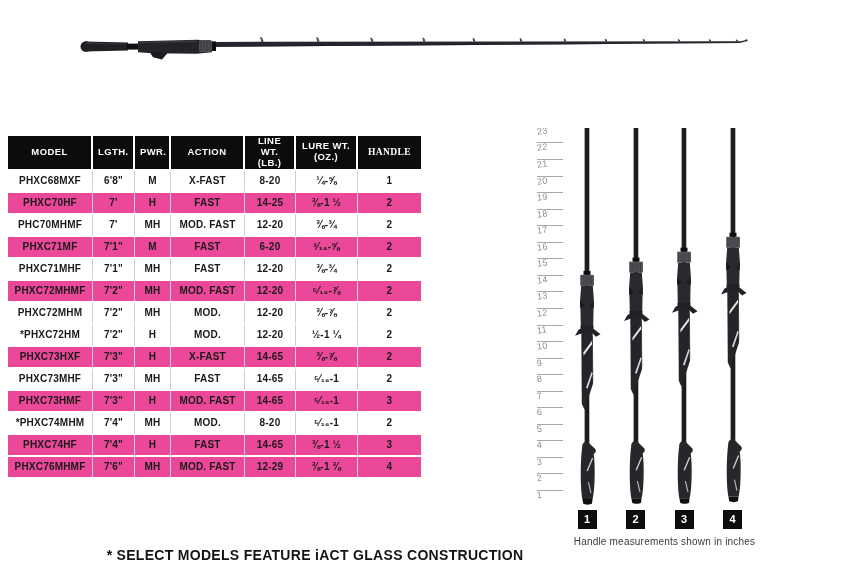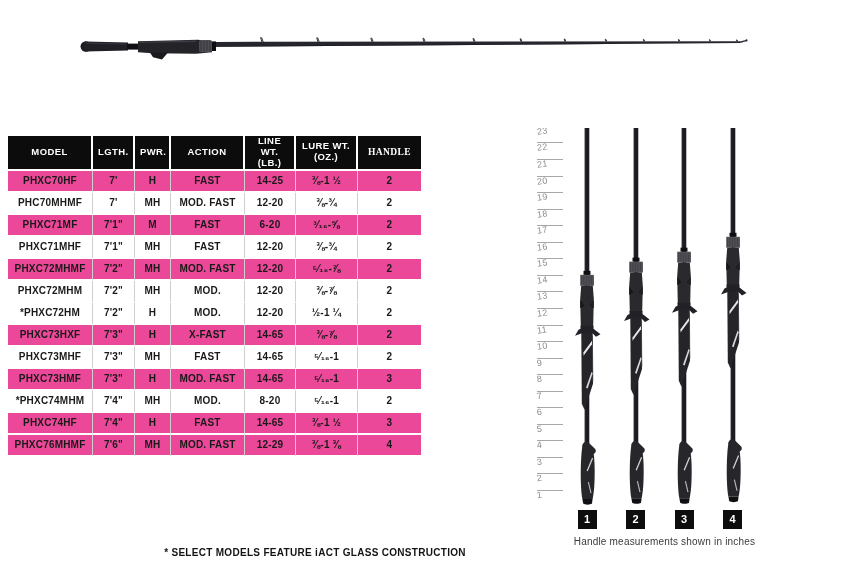--- a/index.html
+++ b/index.html
@@ -29,21 +29,21 @@
     font-size:10px;font-weight:bold;color:#191919;
     height:20px;text-align:center;vertical-align:middle;
     border-right:1px solid #cfcfcf;border-bottom:2px solid #ffffff;
     padding:0 1px;letter-spacing:.2px;
   }
   #spec-table td:last-child{border-right:none;}
   #spec-table tr.alt td{background:#ec4899;}
   
   #footnote{
     position:absolute;left:100px;top:547px;width:430px;
-    text-align:center;font-size:10px;font-weight:bold;color:#141414;
+    text-align:center;font-size:14px;font-weight:bold;color:#141414;
     letter-spacing:.3px;
   }
   
   #handle-panel{
     position:absolute;left:528px;top:128px;width:322px;height:438px;
     overflow:hidden;
   }
   .tick-line{position:absolute;height:1px;background:#a8a8a8;width:26px;left:9px;}
   .tick-num{
     position:absolute;left:9px;font-size:9px;color:#8b8b8b;
@@ -117,20 +117,29 @@
         <th>PWR.</th>
         <th>ACTION</th>
         <th>LINE WT.
 (LB.)</th>
         <th>LURE WT.
 (OZ.)</th>
         <th>HANDLE</th>
       </tr>
     </thead>
   <tbody>
+      <tr>
+        <td>PHXC68MXF</td>
+        <td>6'8"</td>
+        <td>M</td>
+        <td>X-FAST</td>
+        <td>8-20</td>
+        <td>¼-⅝</td>
+        <td>1</td>
+      </tr>
       <tr class="alt">
         <td>PHXC70HF</td>
         <td>7'</td>
         <td>H</td>
         <td>FAST</td>
         <td>14-25</td>
         <td>⅜-1 ½</td>
         <td>2</td>
       </tr>
       <tr>

